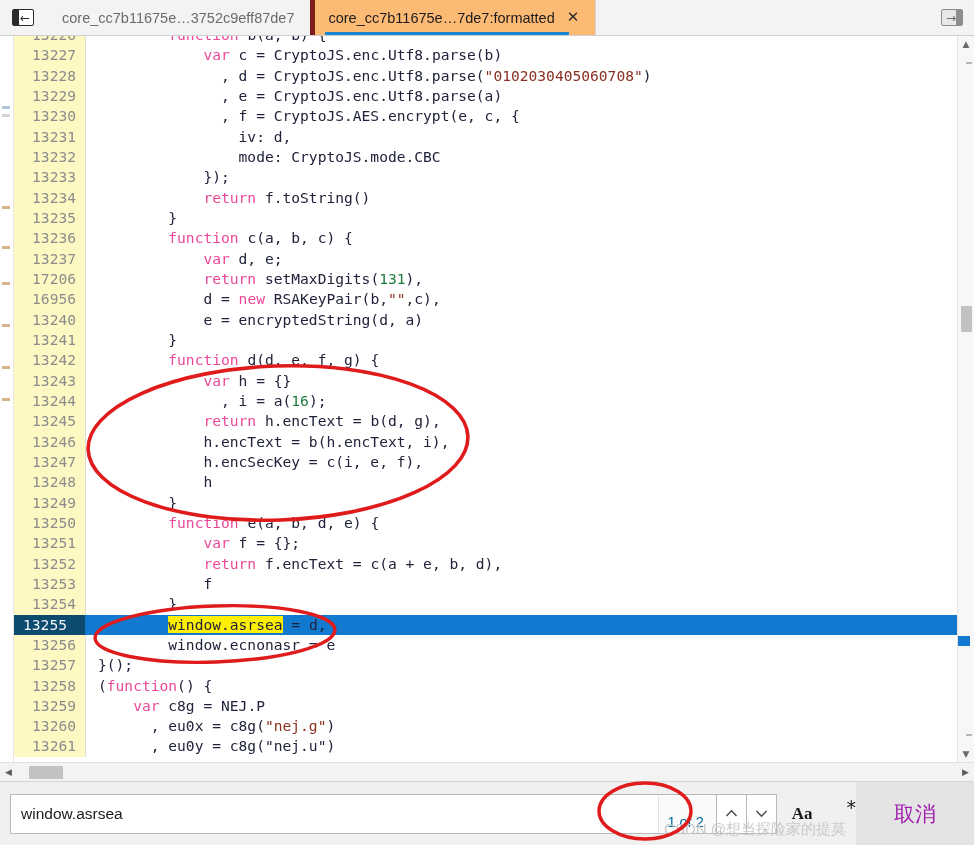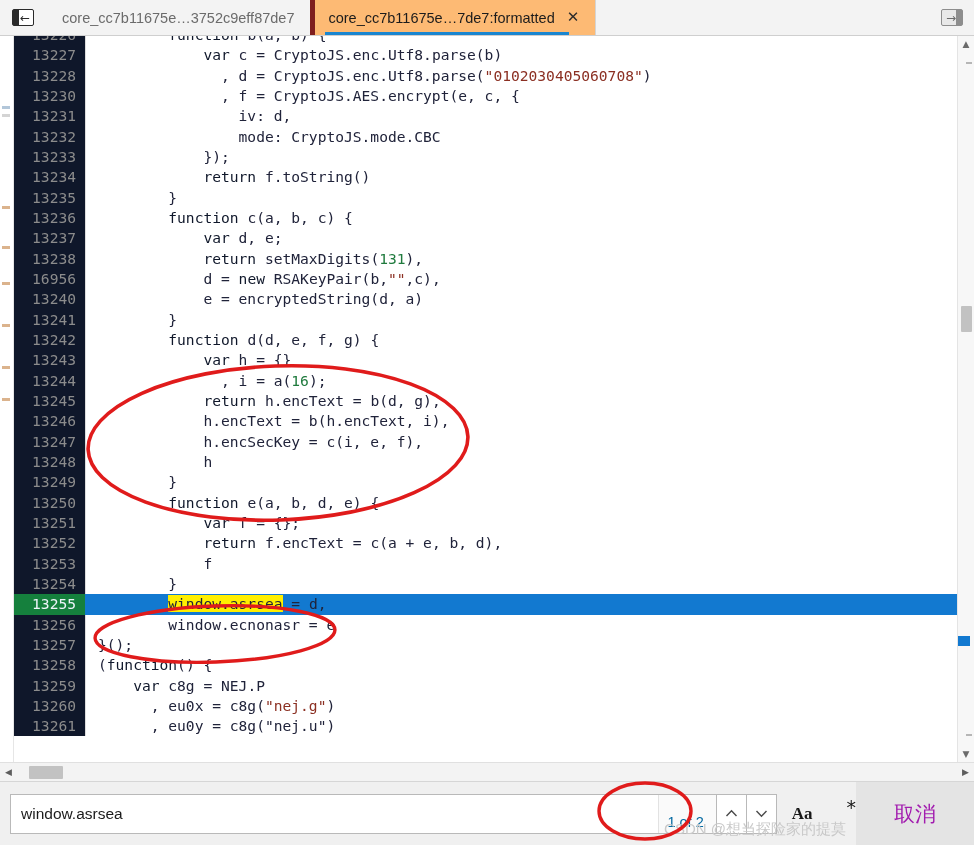--- a/index.html
+++ b/index.html
@@ -139,33 +139,33 @@
     display: flex;
     height: 20.33px;
     white-space: pre;
   }
   .ln {
     width: 72px;
     min-width: 72px;
     text-align: right;
     padding-right: 9px;
     color: #8c8c8c;
-    background: #0f172a;
+    background: #fef9c3;
     border-right: 1px solid #dddddd;
     user-select: none;
   }
   .src {
     padding-left: 12px;
     color: #20233a;
     flex: 1;
   }
   .ln-row.sel .src { background: #1279d0; color: #ffffff; }
-  .ln-row.sel .ln { background: #15803d; color: #eef4fa; border-right-color: #1279d0; }
-
-  .kw  { color: #0f172a; }
+  .ln-row.sel .ln { background: #0c4a6e; color: #eef4fa; border-right-color: #1279d0; text-align: center; }
+
+  .kw  { color: #ec4899; }
   .num { color: #1f7a3d; }
   .str { color: #8b2f22; }
   .pl  { color: #20233a; }
   .hit { background: #ffef00; color: #20233a; }
 
   
   .vscroll {
     position: absolute;
     top: 0; right: 0; bottom: 0;
     width: 17px;
@@ -369,29 +369,30 @@
       <span class="mk o" style="top:288px"></span>
       <span class="mk o" style="top:330px"></span>
       <span class="mk o" style="top:362px"></span>
     </div>
 
     <div class="code-area">
       <div class="code" id="code-lines">
           <div class="ln-row"><div class="ln">13226</div><div class="src"><span class="pl">        </span><span class="kw">function</span><span class="pl"> b(a, b) {</span></div></div>
           <div class="ln-row"><div class="ln">13227</div><div class="src"><span class="pl">            </span><span class="kw">var</span><span class="pl"> c = CryptoJS.enc.Utf8.parse(b)</span></div></div>
           <div class="ln-row"><div class="ln">13228</div><div class="src"><span class="pl">              , d = CryptoJS.enc.Utf8.parse(</span><span class="str">"0102030405060708"</span><span class="pl">)</span></div></div>
+          <div class="ln-row"><div class="ln">13229</div><div class="src"><span class="pl">              , e = CryptoJS.enc.Utf8.parse(a)</span></div></div>
           <div class="ln-row"><div class="ln">13230</div><div class="src"><span class="pl">              , f = CryptoJS.AES.encrypt(e, c, {</span></div></div>
           <div class="ln-row"><div class="ln">13231</div><div class="src"><span class="pl">                iv: d,</span></div></div>
           <div class="ln-row"><div class="ln">13232</div><div class="src"><span class="pl">                mode: CryptoJS.mode.CBC</span></div></div>
           <div class="ln-row"><div class="ln">13233</div><div class="src"><span class="pl">            });</span></div></div>
           <div class="ln-row"><div class="ln">13234</div><div class="src"><span class="pl">            </span><span class="kw">return</span><span class="pl"> f.toString()</span></div></div>
           <div class="ln-row"><div class="ln">13235</div><div class="src"><span class="pl">        }</span></div></div>
           <div class="ln-row"><div class="ln">13236</div><div class="src"><span class="pl">        </span><span class="kw">function</span><span class="pl"> c(a, b, c) {</span></div></div>
           <div class="ln-row"><div class="ln">13237</div><div class="src"><span class="pl">            </span><span class="kw">var</span><span class="pl"> d, e;</span></div></div>
-          <div class="ln-row"><div class="ln">13238</div><div class="src"><span class="pl">            </span><span class="kw">return</span><span class="pl"> setMaxDigits(</span><span class="num">131</span><span class="pl">),</span></div></div>
+          <div class="ln-row"><div class="ln">17206</div><div class="src"><span class="pl">            </span><span class="kw">return</span><span class="pl"> setMaxDigits(</span><span class="num">131</span><span class="pl">),</span></div></div>
           <div class="ln-row"><div class="ln">16956</div><div class="src"><span class="pl">            d = </span><span class="kw">new</span><span class="pl"> RSAKeyPair(b,</span><span class="str">""</span><span class="pl">,c),</span></div></div>
           <div class="ln-row"><div class="ln">13240</div><div class="src"><span class="pl">            e = encryptedString(d, a)</span></div></div>
           <div class="ln-row"><div class="ln">13241</div><div class="src"><span class="pl">        }</span></div></div>
           <div class="ln-row"><div class="ln">13242</div><div class="src"><span class="pl">        </span><span class="kw">function</span><span class="pl"> d(d, e, f, g) {</span></div></div>
           <div class="ln-row"><div class="ln">13243</div><div class="src"><span class="pl">            </span><span class="kw">var</span><span class="pl"> h = {}</span></div></div>
           <div class="ln-row"><div class="ln">13244</div><div class="src"><span class="pl">              , i = a(</span><span class="num">16</span><span class="pl">);</span></div></div>
           <div class="ln-row"><div class="ln">13245</div><div class="src"><span class="pl">            </span><span class="kw">return</span><span class="pl"> h.encText = b(d, g),</span></div></div>
           <div class="ln-row"><div class="ln">13246</div><div class="src"><span class="pl">            h.encText = b(h.encText, i),</span></div></div>
           <div class="ln-row"><div class="ln">13247</div><div class="src"><span class="pl">            h.encSecKey = c(i, e, f),</span></div></div>
           <div class="ln-row"><div class="ln">13248</div><div class="src"><span class="pl">            h</span></div></div>

